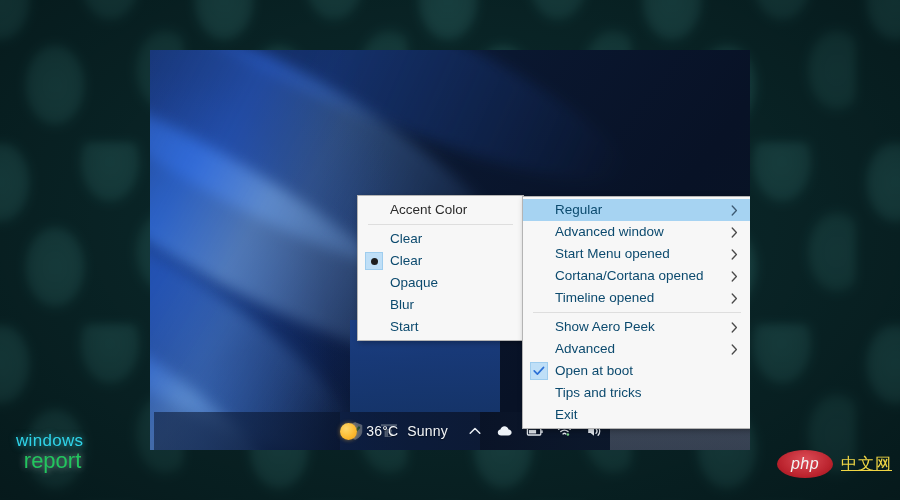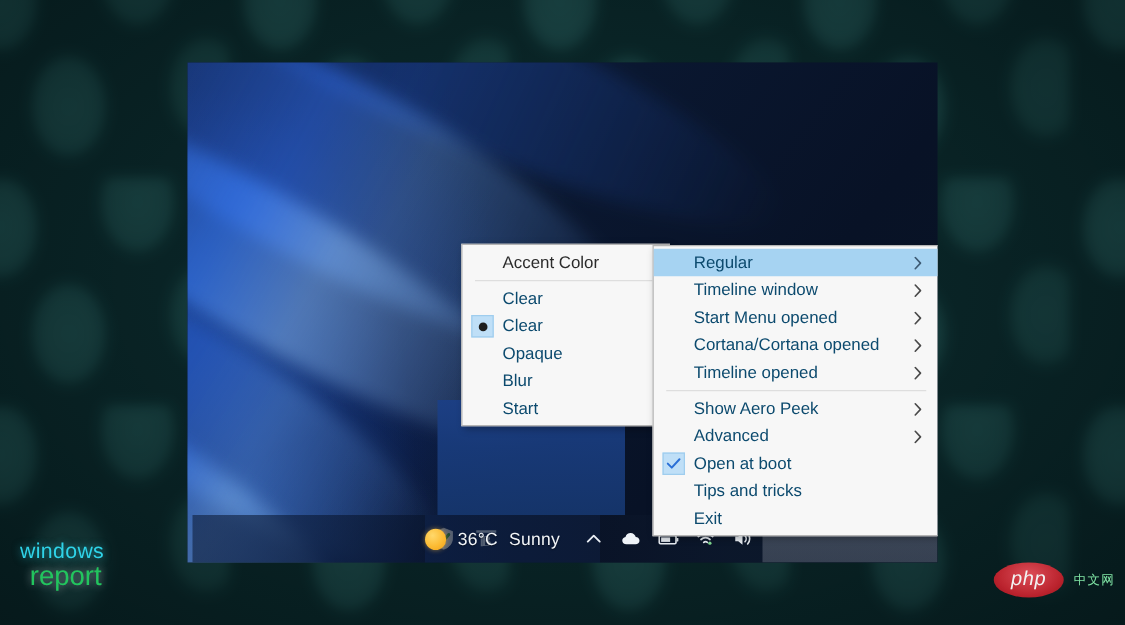--- a/index.html
+++ b/index.html
@@ -190,21 +190,20 @@
     box-shadow: 2px 2px 6px rgba(0,0,0,0.30);
     padding: 2px 0;
     font-size: 13.5px;
     color: #1b1b1b;
     user-select: none;
   }
   #menu-accent {
     left: 207px;
     top: 145px;
     width: 167px;
-    margin-left: 12px;
   }
   #menu-main {
     left: 372px;
     top: 146px;
     width: 230px;
   }
   .menu-item {
     position: relative;
     display: flex;
     align-items: center;
@@ -289,23 +288,24 @@
     border-radius: 50%;
     background: radial-gradient(ellipse at 50% 35%, #e8505b 0%, #c4232e 65%, #9e121c 100%);
     display: flex; align-items: center; justify-content: center;
     color: #ffffff;
     font-size: 16px;
     font-style: italic;
     font-weight: normal;
     letter-spacing: 0.5px;
   }
   #php-cn {
-    color: #86efac;
-    font-size: 10px;
+    color: #fde047;
+    font-size: 16px;
     letter-spacing: 1px;
+    text-decoration: underline;
   }
 </style>
 </head>
 <body>
 
 <div id="backdrop">
   <div id="backdrop-texture"></div>
   <div id="backdrop-vignette"></div>
 
   <div id="desktop">
@@ -443,21 +443,21 @@
         <span class="label">Regular</span>
         <span class="arrow">
           <svg width="7" height="11" viewBox="0 0 7 11" aria-hidden="true">
             <path d="M1.2 1 L5.4 5.5 L1.2 10" fill="none" stroke="#3d5a73" stroke-width="1.3" stroke-linecap="round" stroke-linejoin="round"></path>
           </svg>
         </span>
       </div>
 
       <div class="menu-item">
         <span class="gutter"></span>
-        <span class="label">Timeline window</span>
+        <span class="label">Advanced window</span>
         <span class="arrow">
           <svg width="7" height="11" viewBox="0 0 7 11" aria-hidden="true">
             <path d="M1.2 1 L5.4 5.5 L1.2 10" fill="none" stroke="#4a4a4a" stroke-width="1.3" stroke-linecap="round" stroke-linejoin="round"></path>
           </svg>
         </span>
       </div>
 
       <div class="menu-item">
         <span class="gutter"></span>
         <span class="label">Start Menu opened</span>

